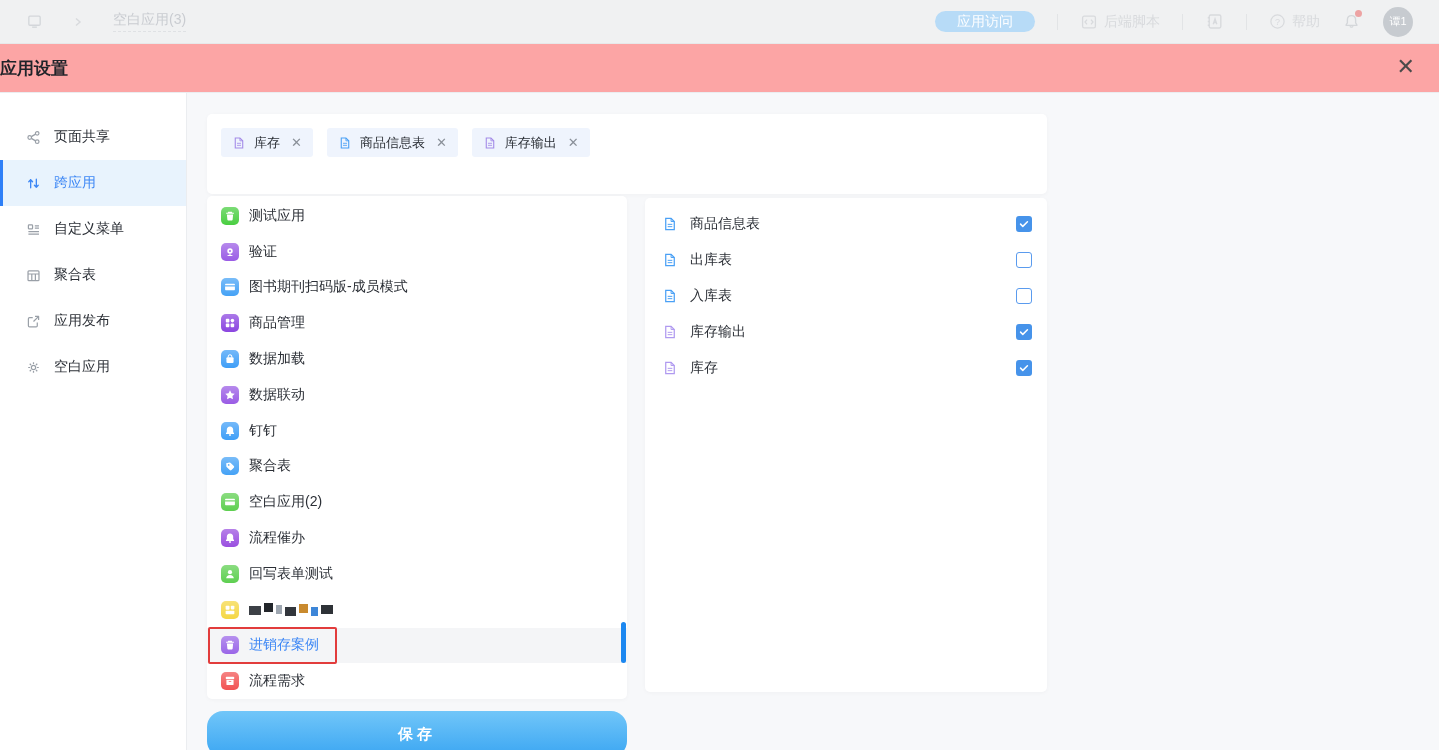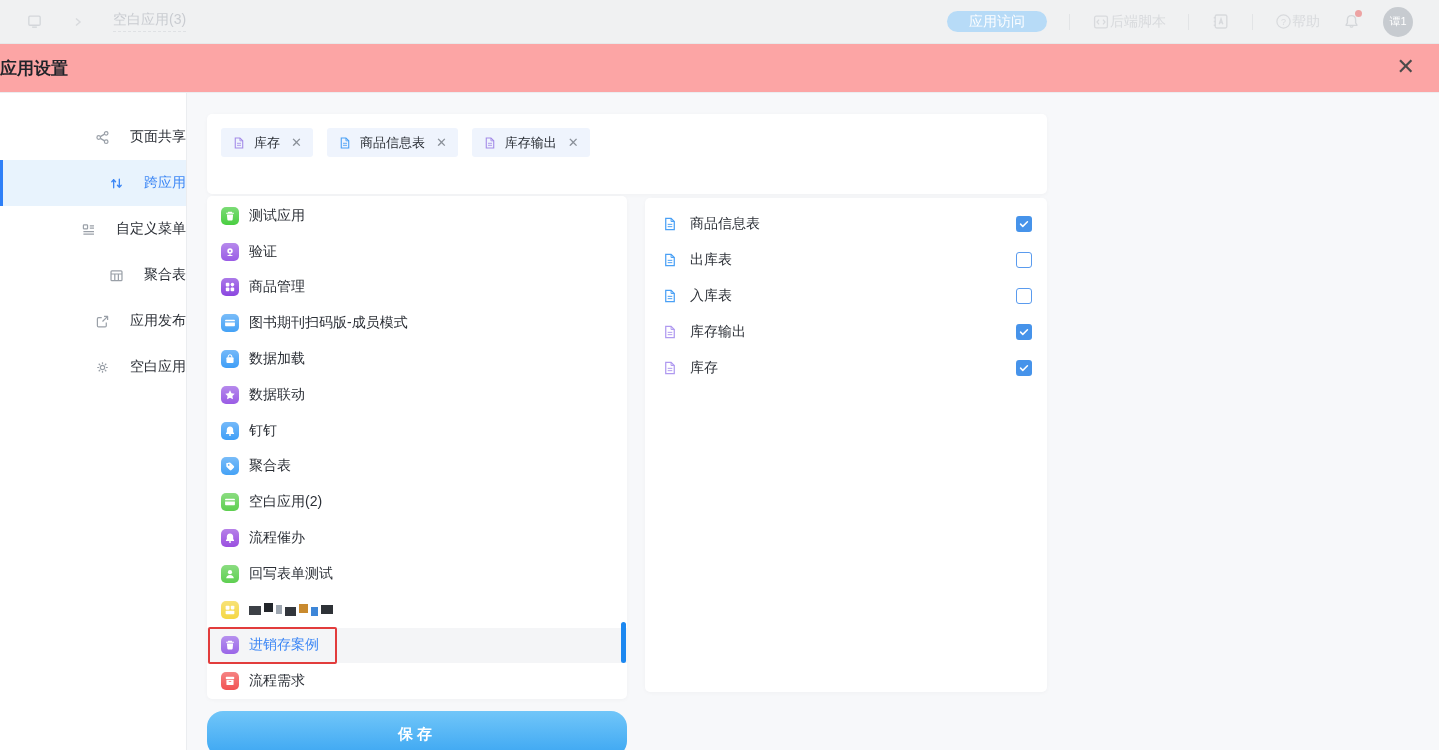--- a/index.html
+++ b/index.html
@@ -12,41 +12,41 @@
     display:flex; align-items:center; justify-content:space-between; padding:0 26px; }
   .tb-left { display:flex; align-items:center; gap:30px; color:#cfd2d6; }
   .tb-left svg { display:block; }
   .tb-appname { font-size:14px; color:#c9ccd1; padding-bottom:2px;
     border-bottom:1px dashed #dfe1e4; }
   .tb-right { display:flex; align-items:center; gap:22px; color:#d8dadd; }
   .tb-pill { height:21px; padding:0 22px; border:none; border-radius:15px;
     background:#b7dbf7; color:#fdfeff; font-size:14px; cursor:pointer;
     font-family:inherit; }
   .tb-div { width:1px; height:16px; background:#e2e4e6; }
-  .tb-item { display:flex; align-items:center; font-size:14px; color:#d8dadd; }
+  .tb-item { display:flex; align-items:center; gap:6px; font-size:14px; color:#d8dadd; }
   .tb-bell { position:relative; display:flex; }
   .tb-bell .dot { position:absolute; right:-1px; top:-2px; width:7px; height:7px;
     border-radius:50%; background:#eda3a3; }
   .avatar { width:30px; height:30px; border-radius:50%; background:#c7cbd0;
     color:#fff; font-size:11px; display:flex; align-items:center; justify-content:center; }
 
   
   .mheader { position:absolute; left:0; top:44px; width:1439px; height:49px;
     background:#fca5a5; border-bottom:1px solid #ebedf0;
     display:flex; align-items:center; justify-content:flex-start; }
   .mtitle { font-size:17px; color:#1f2329; font-weight:700; }
   .mclose { position:absolute; right:24px; top:12px; font-size:22px; color:#4a4a4a;
     cursor:pointer; line-height:1; font-weight:400; }
 
   
   .content { position:absolute; left:0; top:93px; width:1439px; height:657px; display:flex; }
   .sidebar { width:187px; height:100%; background:#fff; border-right:1px solid #ebedf0;
     padding-top:21px; }
   .side-item { position:relative; height:46px; display:flex; align-items:center;
-    gap:19px; padding-left:25px; font-size:14px; color:#2b2f36; cursor:pointer;justify-content:flex-end; }
+    gap:12px; padding-left:25px; font-size:14px; color:#2b2f36; cursor:pointer; }
   .side-item .sicon { color:#9aa0a8; display:flex; }
   .side-item.active { background:#e8f3fd; color:#3d87f5; }
   .side-item.active .sicon { color:#3d87f5; }
   .side-item.active::before { content:""; position:absolute; left:0; top:0;
     width:3px; height:100%; background:#2e7ff7; }
 
   .main { position:relative; flex:1; background:#f7f8fa; }
   .card { position:absolute; background:#fff; border-radius:5px;
     box-shadow:0 1px 4px rgba(0,0,0,0.03); }
 
@@ -363,34 +363,34 @@
         </div>
         <div class="app-row">
           <span class="app-ic" style="background-color: rgb(154, 92, 229);">
             <svg width="14" height="14">
               <use href="#g-camera"></use>
             </svg>
           </span>
           <span>验证</span>
         </div>
         <div class="app-row">
+          <span class="app-ic" style="background-color: rgb(69, 162, 246);">
+            <svg width="14" height="14">
+              <use href="#g-card"></use>
+            </svg>
+          </span>
+          <span>图书期刊扫码版-成员模式</span>
+        </div>
+        <div class="app-row">
           <span class="app-ic" style="background-color: rgb(139, 70, 224);">
             <svg width="14" height="14">
               <use href="#g-grid"></use>
             </svg>
           </span>
           <span>商品管理</span>
-        </div>
-        <div class="app-row">
-          <span class="app-ic" style="background-color: rgb(69, 162, 246);">
-            <svg width="14" height="14">
-              <use href="#g-card"></use>
-            </svg>
-          </span>
-          <span>图书期刊扫码版-成员模式</span>
         </div>
         <div class="app-row">
           <span class="app-ic" style="background-color: rgb(63, 158, 247);">
             <svg width="14" height="14">
               <use href="#g-bag"></use>
             </svg>
           </span>
           <span>数据加载</span>
         </div>
         <div class="app-row">

